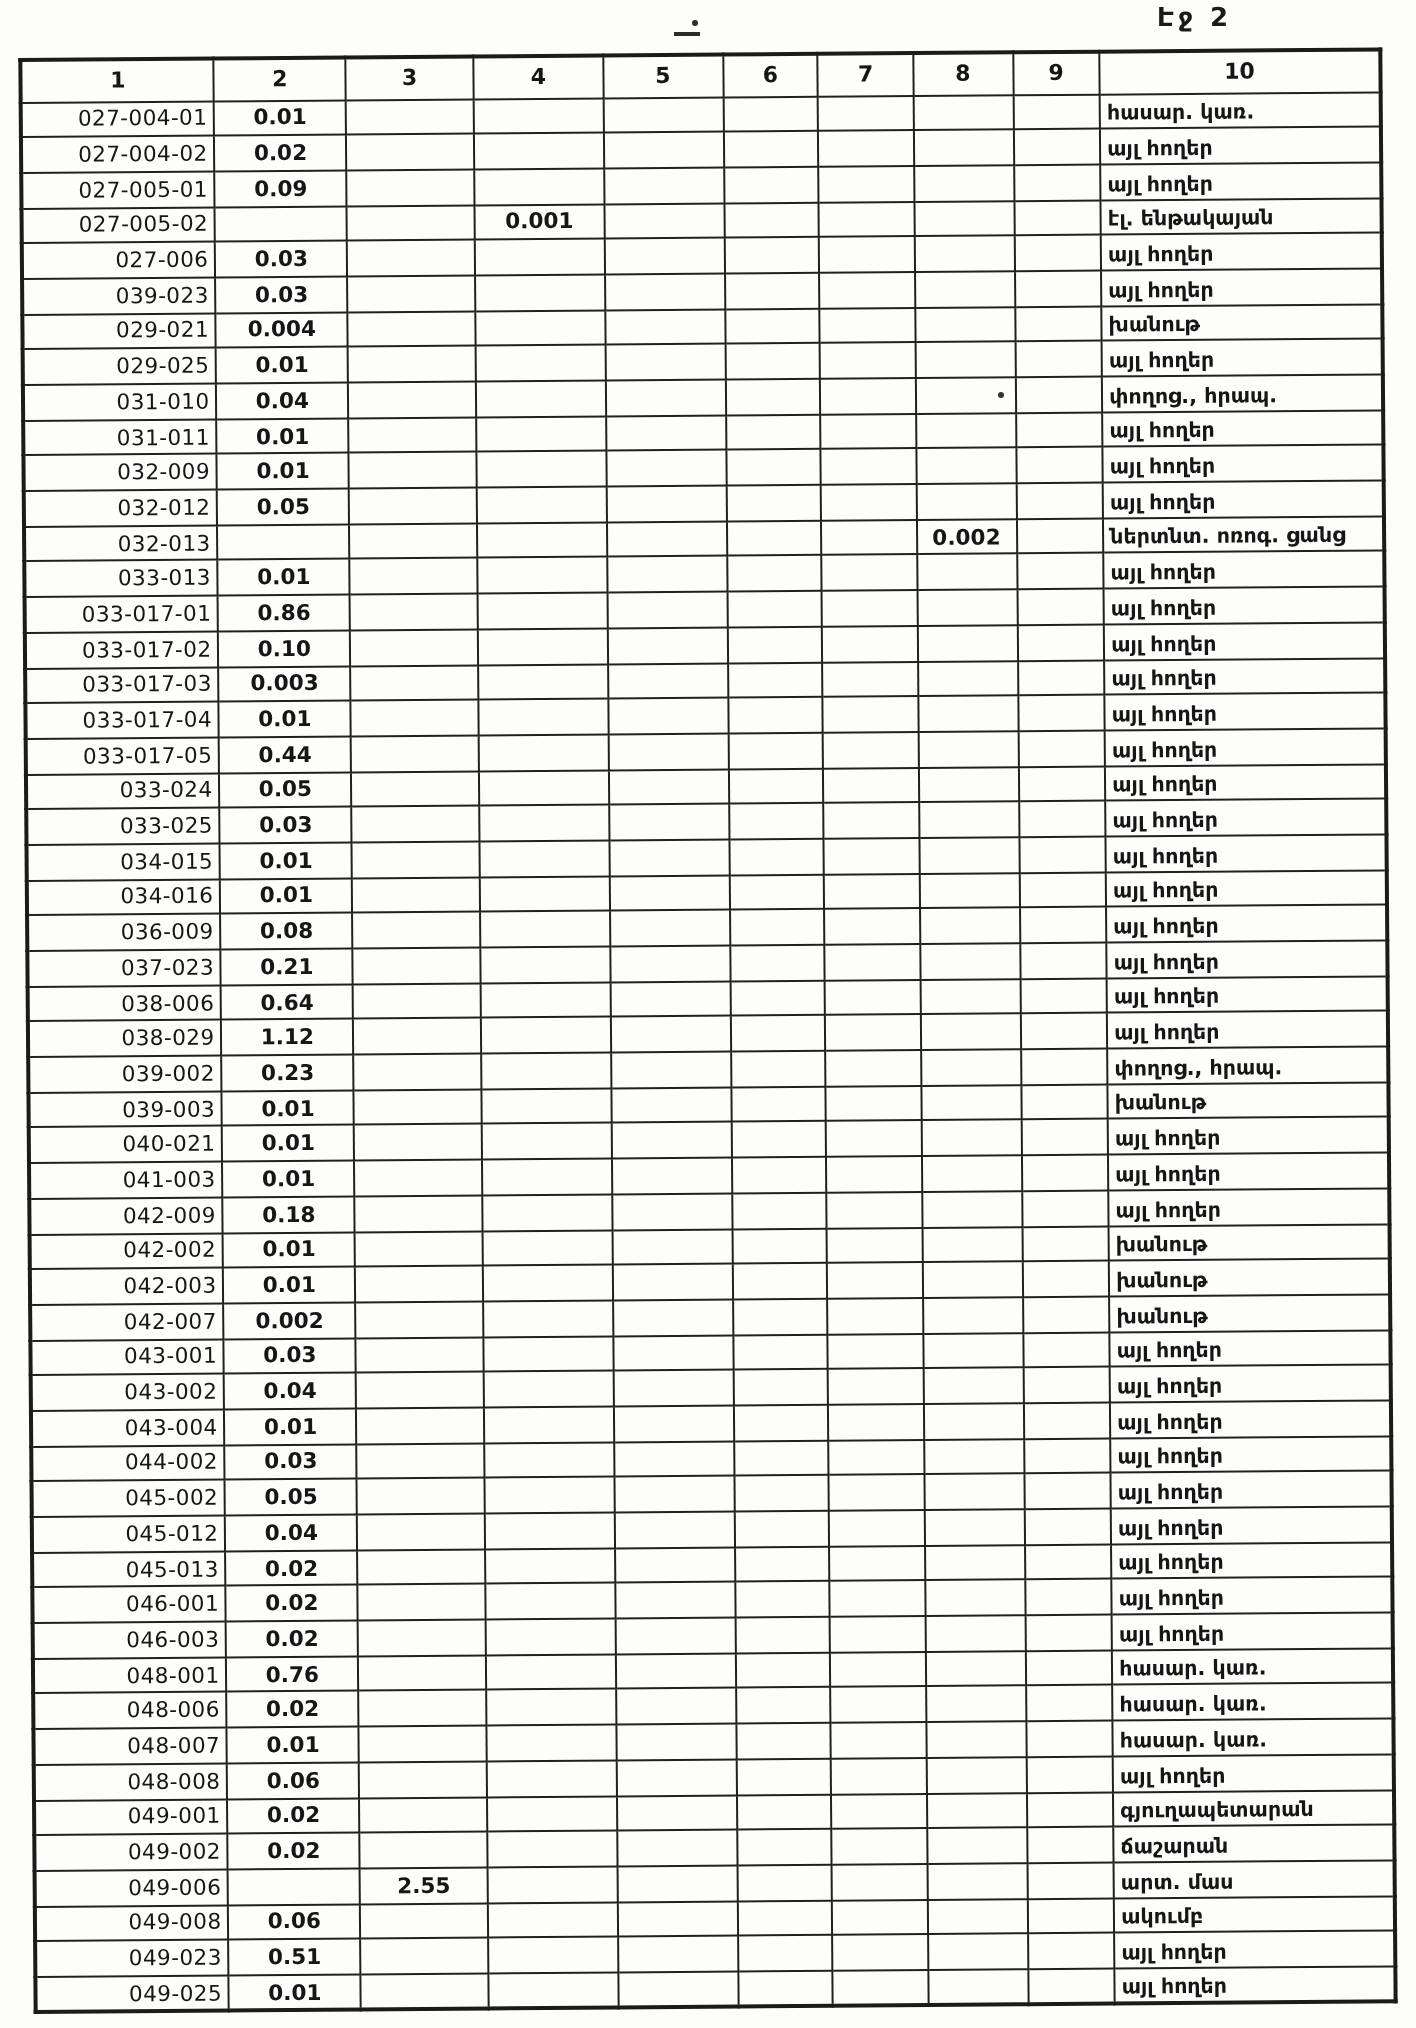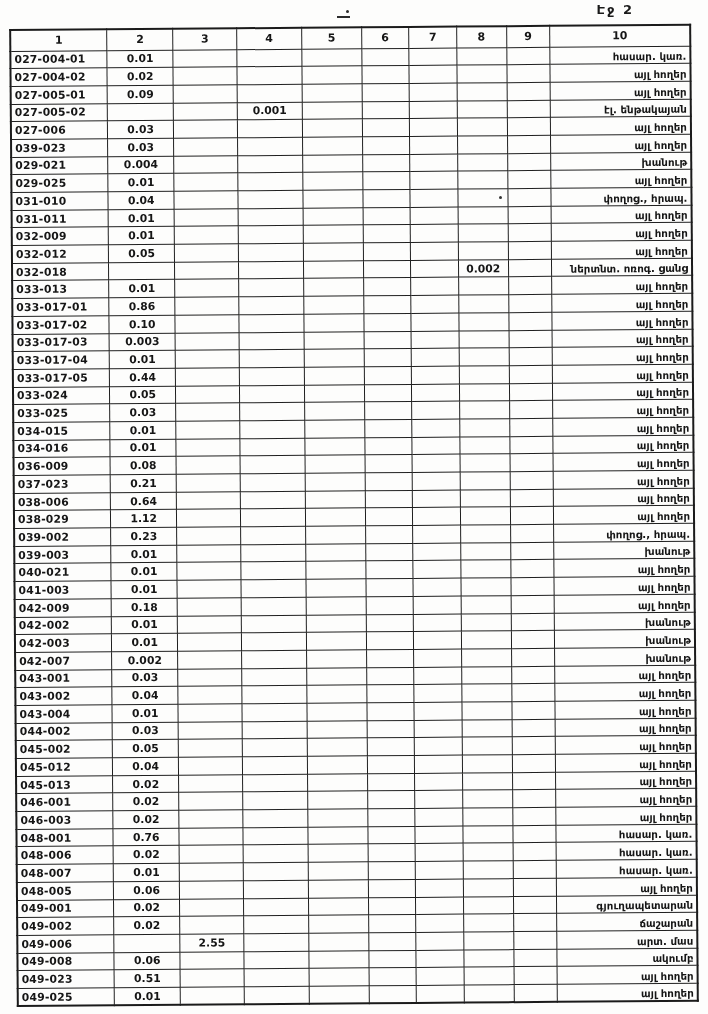--- a/index.html
+++ b/index.html
@@ -3,21 +3,21 @@
 <meta charset="utf-8">
 <style>
   html,body{margin:0;padding:0;}
   body{
     width:708px;height:1014px;position:relative;overflow:hidden;
     background:#fdfdfc;color:#161616;
     font-family:"DejaVu Sans",sans-serif;
     -webkit-font-smoothing:none;
   }
   .page-label{
-    position:absolute;top:2px;right:74px;
+    position:absolute;top:2px;right:92px;
     font-size:13px;font-weight:bold;letter-spacing:2px;color:#1a1a1a;
   }
   
   .artifact-dash{position:absolute;left:337px;top:16px;width:13px;height:2px;background:#2c2c2c;}
   .artifact-dot{position:absolute;left:346px;top:10px;width:3px;height:3px;background:#2c2c2c;border-radius:50%;}
   .artifact-dot2{position:absolute;left:499px;top:196px;width:3px;height:3px;background:#333;border-radius:50%;}
   .sheet{
     position:absolute;left:13px;top:29px;width:682px;
     transform:rotate(-0.45deg);transform-origin:6px 50%;
   }
@@ -39,28 +39,28 @@
   th:nth-child(2){width:64px;}
   th:nth-child(3){width:62px;}
   th:nth-child(4){width:63px;}
   th:nth-child(5){width:58px;}
   th:nth-child(6){width:46px;}
   th:nth-child(7){width:46px;}
   th:nth-child(8){width:48px;}
   th:nth-child(9){width:42px;}
   th:nth-child(10){width:137px;}
   td.c-id{
-    font-size:10.8px;font-weight:bold;text-align:left;padding-left:4px;
+    font-size:10.8px;font-weight:normal;text-align:right;padding-left:4px;
     letter-spacing:0.2px;vertical-align:middle;
   }
   td.c-val{
     font-size:10.8px;font-weight:bold;text-align:center;vertical-align:middle;
   }
   td.c-use{
-    font-size:10.3px;font-weight:bold;text-align:right;padding-left:4px;
+    font-size:10.3px;font-weight:bold;text-align:left;padding-left:4px;
     vertical-align:bottom;position:relative;
   }
   td.c-use .use-label{display:inline-block;transform:translateY(-1px);}
   .note{
     position:absolute;right:-25px;top:0px;
     font-size:9px;font-weight:normal;font-style:italic;color:#3a3a3a;
     transform:rotate(-10deg);letter-spacing:-1px;
   }
 </style>
 </head>
@@ -227,21 +227,21 @@
           <td class="c-val"></td>
           <td class="c-val"></td>
           <td class="c-val"></td>
           <td class="c-val"></td>
           <td class="c-val"></td>
           <td class="c-val"></td>
           <td class="c-val"></td>
           <td class="c-use"><span class="use-label">այլ հողեր</span></td>
         </tr>
         <tr>
-          <td class="c-id">032-018</td>
+          <td class="c-id">032-013</td>
           <td class="c-val"></td>
           <td class="c-val"></td>
           <td class="c-val"></td>
           <td class="c-val"></td>
           <td class="c-val"></td>
           <td class="c-val"></td>
           <td class="c-val">0.002</td>
           <td class="c-val"></td>
           <td class="c-use"><span class="use-label">ներտնտ. ոռոգ. ցանց</span><span class="note">չմ</span></td>
         </tr>
@@ -647,21 +647,21 @@
           <td class="c-val"></td>
           <td class="c-val"></td>
           <td class="c-val"></td>
           <td class="c-val"></td>
           <td class="c-val"></td>
           <td class="c-val"></td>
           <td class="c-val"></td>
           <td class="c-use"><span class="use-label">հասար. կառ.</span></td>
         </tr>
         <tr>
-          <td class="c-id">048-005</td>
+          <td class="c-id">048-008</td>
           <td class="c-val">0.06</td>
           <td class="c-val"></td>
           <td class="c-val"></td>
           <td class="c-val"></td>
           <td class="c-val"></td>
           <td class="c-val"></td>
           <td class="c-val"></td>
           <td class="c-val"></td>
           <td class="c-use"><span class="use-label">այլ հողեր</span></td>
         </tr>

